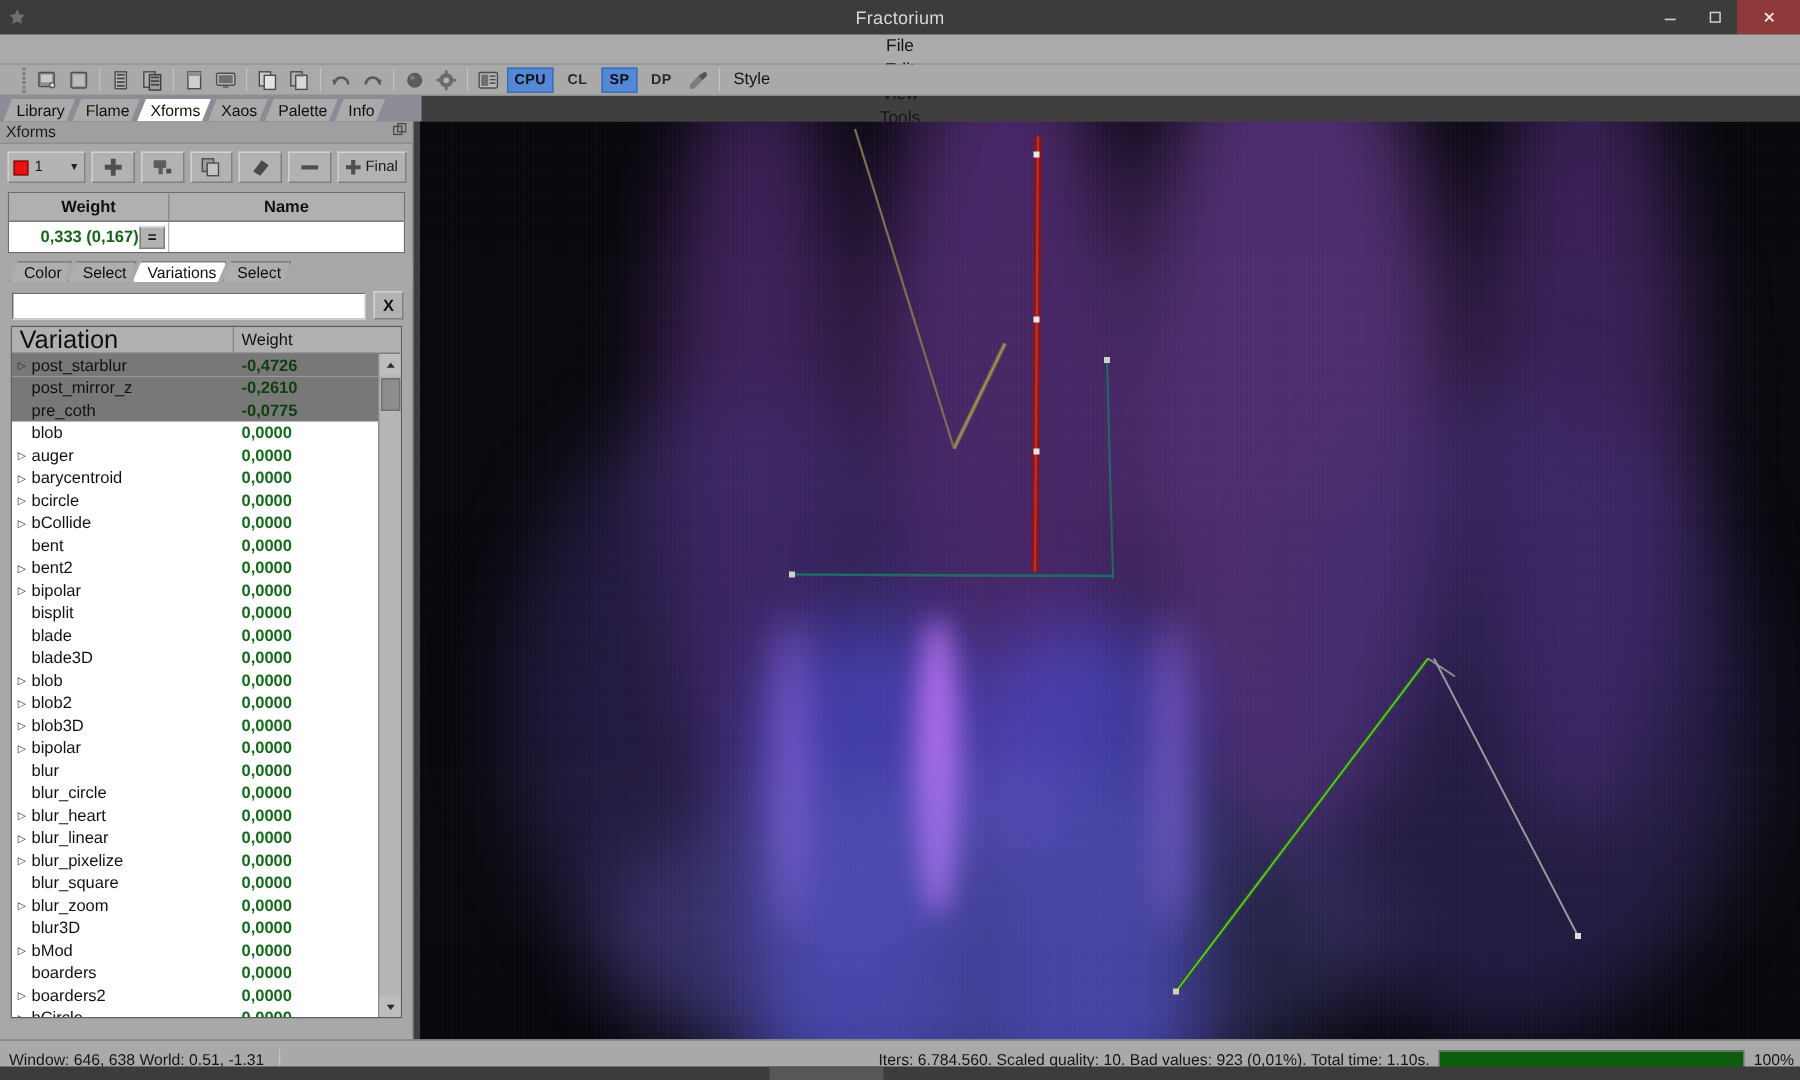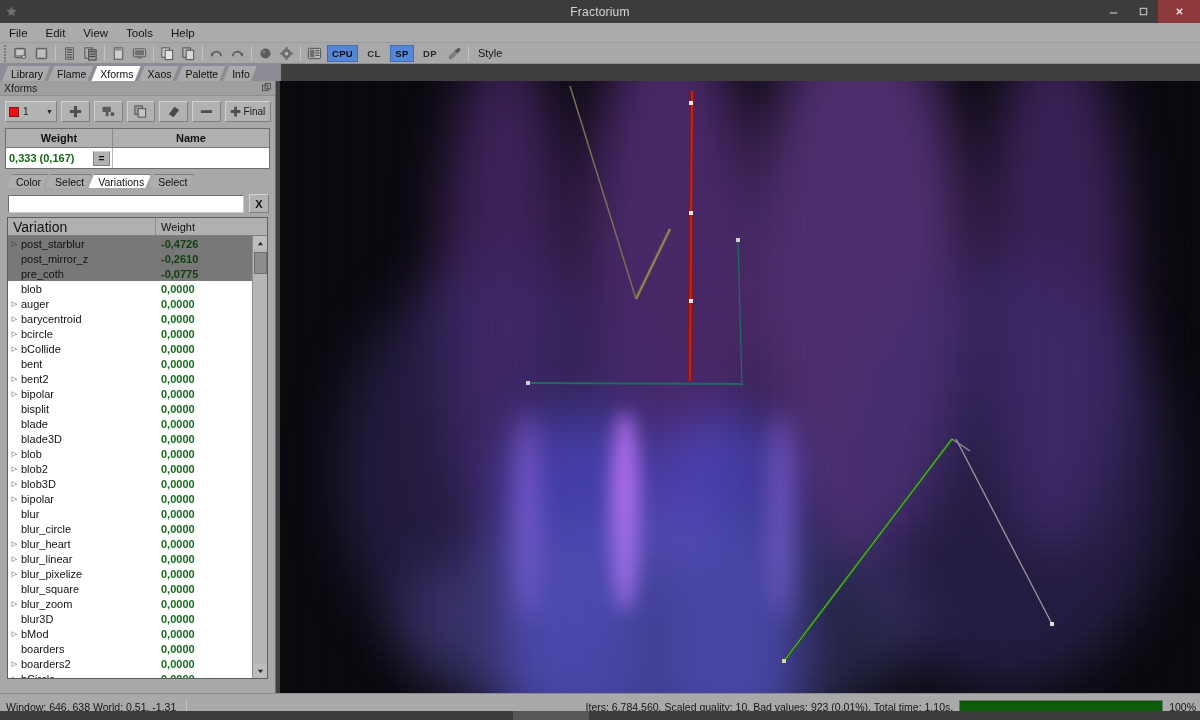--- a/index.html
+++ b/index.html
@@ -34,29 +34,30 @@
     color: #cfcfcf; font-size: 12px; line-height: 1;
   }
   .wbtn.close { width: 42px; background: #8e3a3a; color: #f2eaea; }
   .wbtn svg { display: block; }
 
   
   .menubar {
     position: absolute; top: 23px; left: 0; width: 1200px; height: 20px;
     background: #ababab; display: flex; align-items: center;
     border-bottom: 1px solid #9c9c9c;
+    flex-direction: column;
   }
   .menu-item { padding: 2px 9px; font-size: 11.5px; color: #141414; }
 
   
   .toolbar {
     position: absolute; top: 43px; left: 0; width: 1200px; height: 21px;
     background: #a9a9a9; display: flex; align-items: center; gap: 0px;
     border-bottom: 1px solid #8f8f8f;
-    padding-left: 2px;
+    padding-left: 13px;
   }
   .grip { width: 6px; height: 17px; display: flex; flex-direction: column;
           justify-content: center; align-items: center; gap: 1px; margin-right: 2px; }
   .grip i { width: 2px; height: 2px; background: #7c7c7c; display: block; }
   .tbtn {
     width: 19px; height: 19px; display: flex; align-items: center; justify-content: center;
     margin: 0 1px;
   }
   .tbtn svg { display: block; }
   .tsep { width: 1px; height: 16px; background: #8b8b8b; margin: 0 3px; border-right: 1px solid #c2c2c2; }
@@ -124,21 +125,21 @@
   .wn-head { display: flex; height: 19px; background: #b0b0b0; border-bottom: 1px solid #7a7a7a; }
   .wn-head div {
     display: flex; align-items: center; justify-content: center;
     font-size: 11px; font-weight: bold; color: #101010;
   }
   .wn-head .c1 { width: 107px; border-right: 1px solid #8b8b8b; }
   .wn-head .c2 { flex: 1; }
   .wn-row { display: flex; height: 20px; background: #fff; }
   .wn-row .c1 {
     width: 107px; display: flex; align-items: center;
-    border-right: 1px solid #b8b8b8; padding-left: 3px;
+    border-right: 1px solid #b8b8b8; padding-left: 21px;
     font-size: 11px; color: #16651a; font-weight: bold; justify-content: flex-end;
   }
   .wn-row .eq {
     margin-left: auto; margin-right: 2px; width: 17px; height: 15px;
     background: #b2b2b2; border: 1px solid #7f7f7f; border-top-color: #d2d2d2;
     display: flex; align-items: center; justify-content: center; font-size: 10px; color: #111;
   }
   .wn-row .c2 { flex: 1; background: #fff; }
 
   
@@ -169,21 +170,21 @@
   }
 
   
   .varlist {
     margin: 1px 6px 0 7px; width: 261px; height: 462px;
     background: #fff; border: 1px solid #5e5e5e;
     position: relative; overflow: hidden;
   }
   .vl-head { display: flex; height: 18px; background: #b0b0b0; border-bottom: 1px solid #7e7e7e; }
   .vl-head .h1 { width: 148px; display: flex; align-items: center; padding-left: 5px;
-                 font-size: 14px; color: #101010; border-right: 1px solid #8d8d8d; }
+                 font-size: 17px; color: #101010; border-right: 1px solid #8d8d8d; }
   .vl-head .h2 { flex: 1; display: flex; align-items: center; padding-left: 5px;
                  font-size: 11px; color: #101010; }
   .vl-body { position: absolute; top: 18px; left: 0; right: 15px; bottom: 0; overflow: hidden; background: #fff; }
   .vrow { display: flex; height: 15px; align-items: center; }
   .vrow.sel { background: #787878; }
   .vrow .exp {
     width: 13px; display: flex; align-items: center; justify-content: center;
     font-size: 7px; color: #2b2b2b;
   }
   .vrow .vname { width: 135px; font-size: 11px; color: #121212; }

